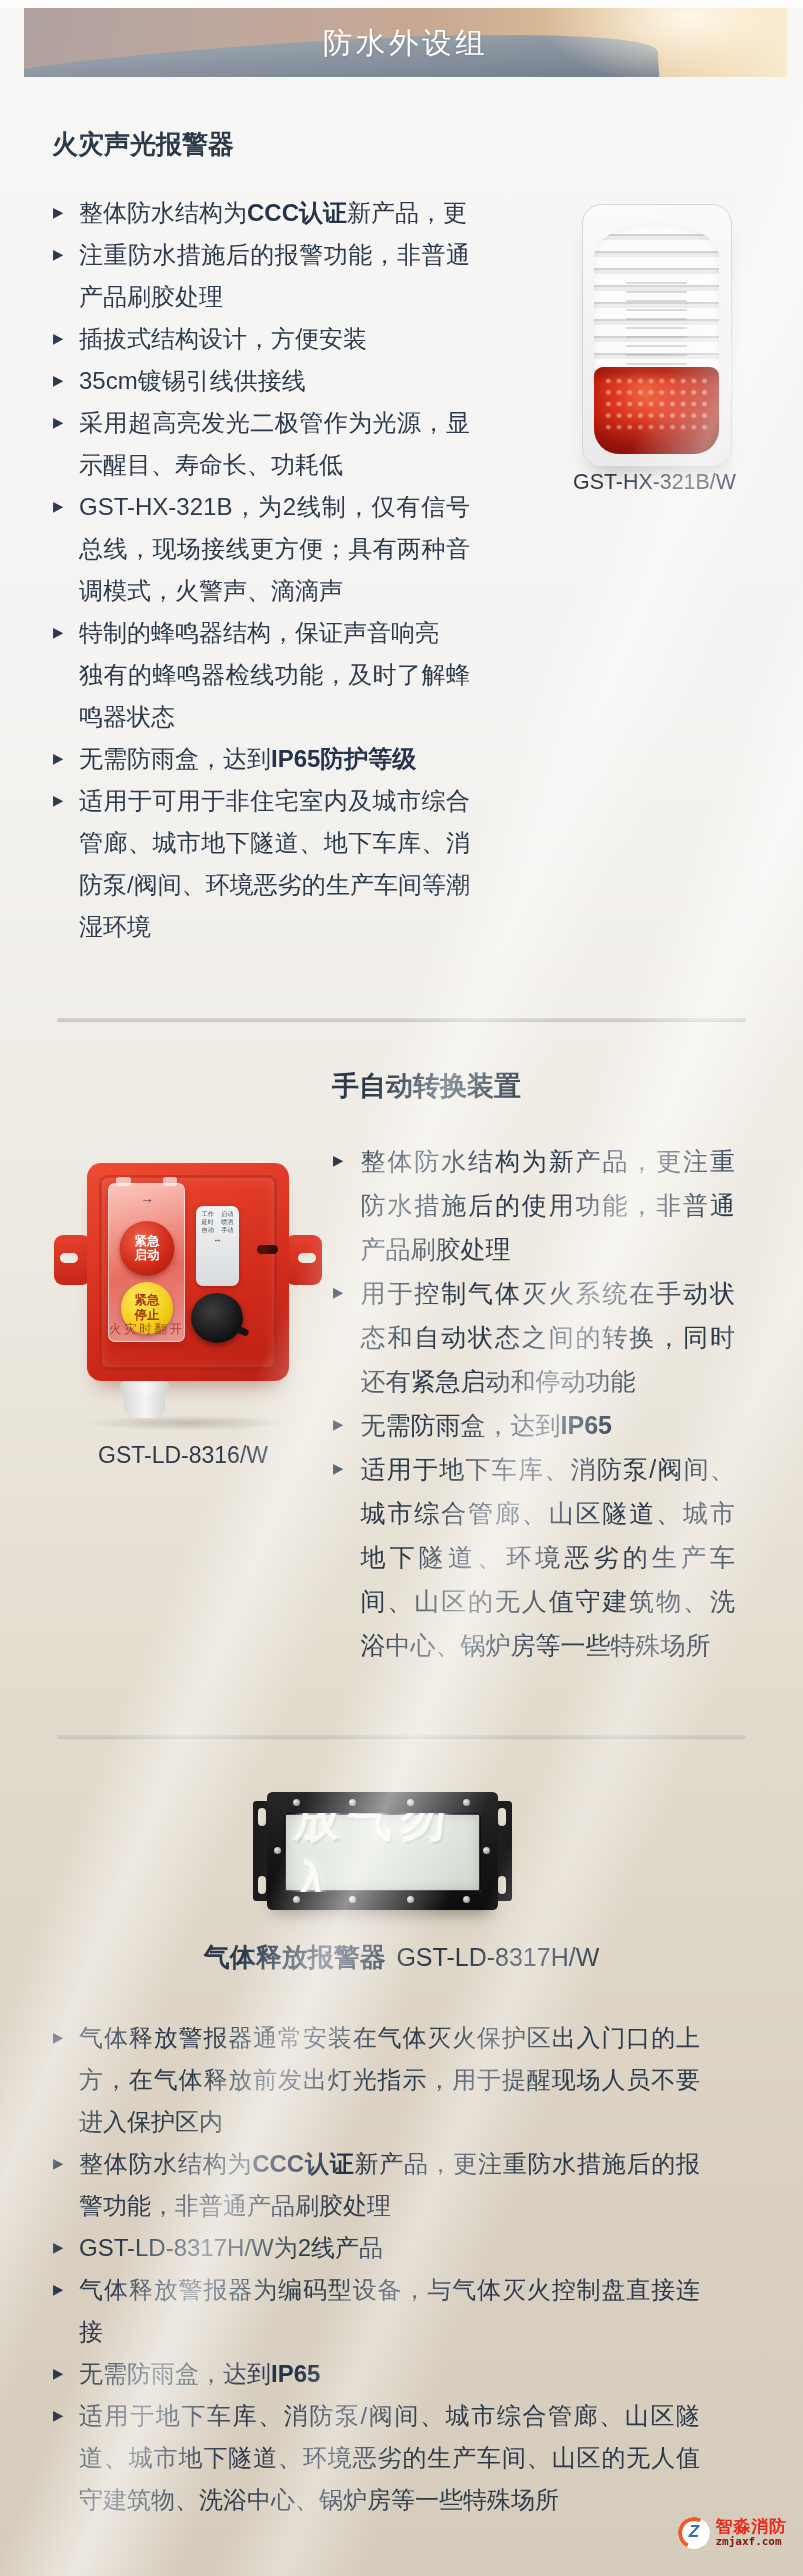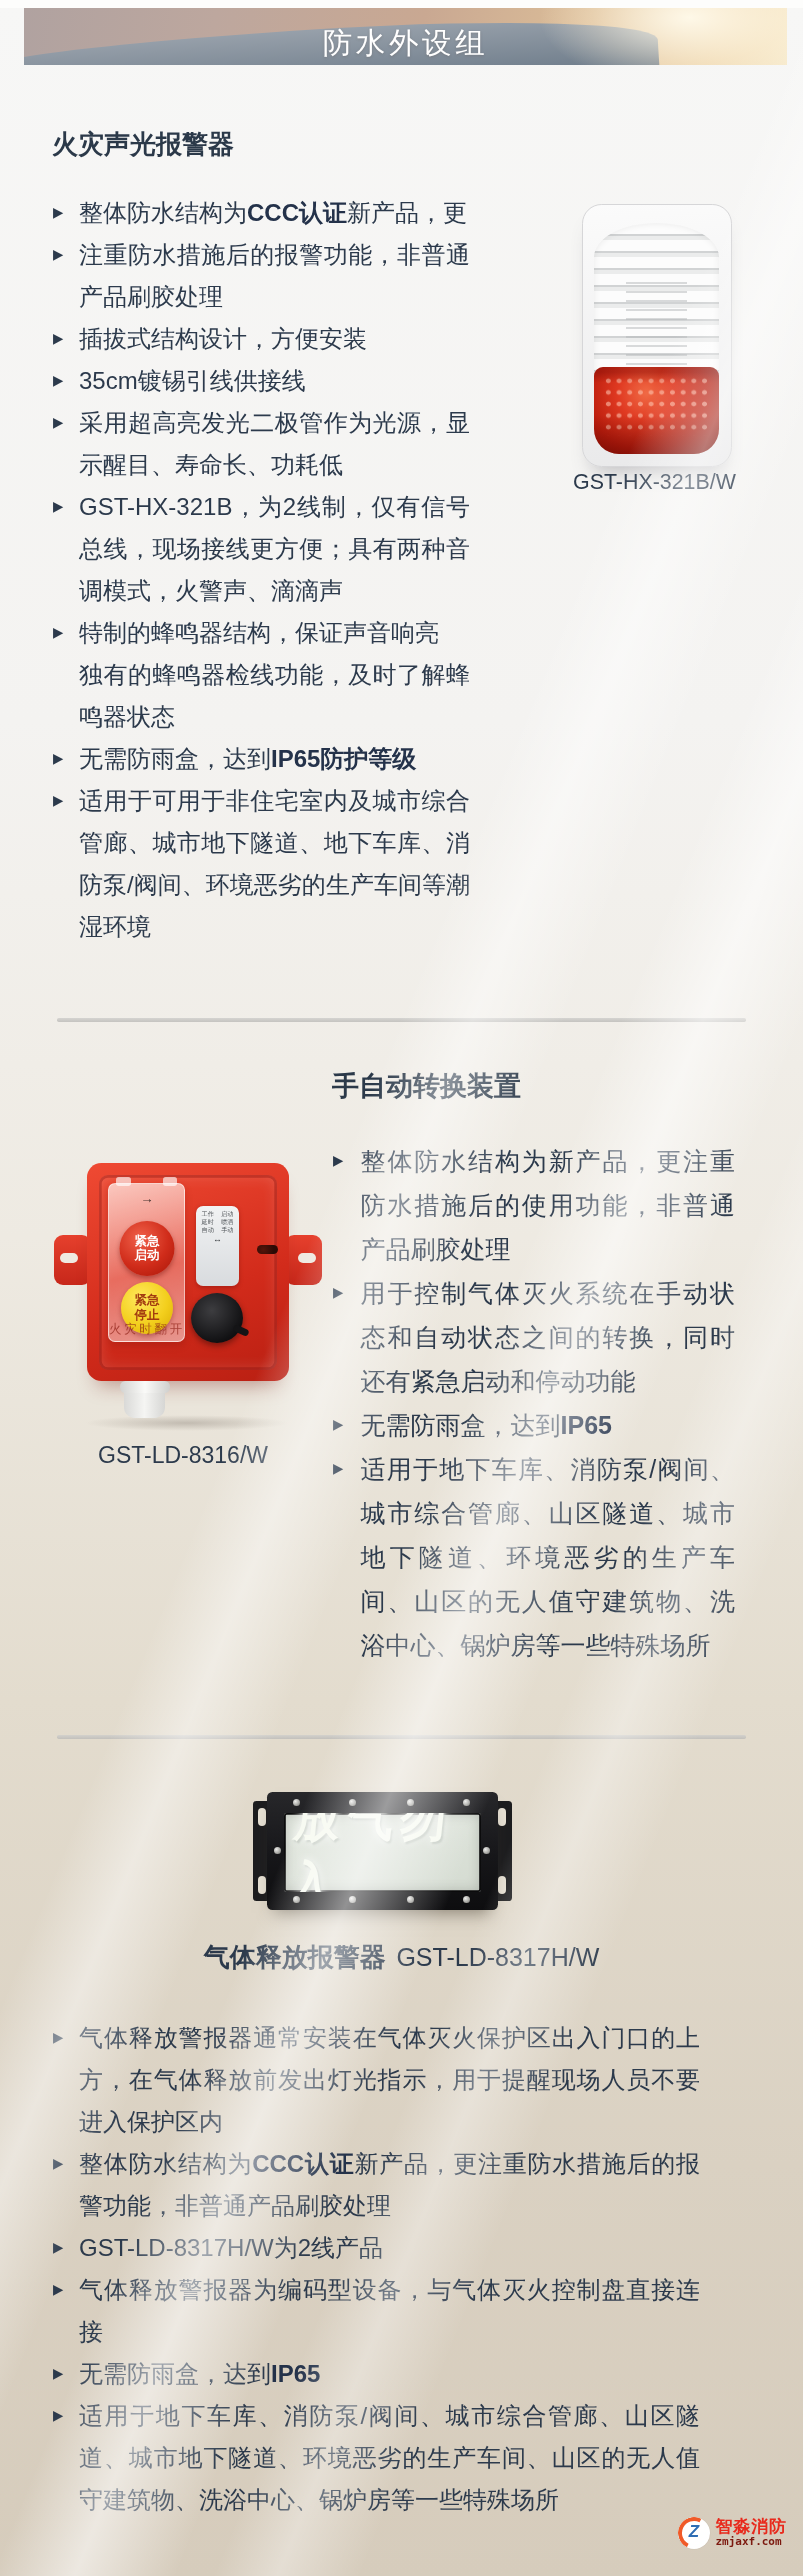--- a/index.html
+++ b/index.html
@@ -11,21 +11,21 @@
   }
   #page::after{ 
     content:"";position:absolute;inset:0;pointer-events:none;
     background:
       linear-gradient(112deg, transparent 44%, rgba(255,255,255,.45) 48%, transparent 53%),
       linear-gradient(112deg, transparent 56%, rgba(255,255,255,.55) 60.5%, transparent 66%),
       linear-gradient(112deg, transparent 68%, rgba(255,255,255,.35) 71.5%, transparent 76%);
   }
   .top-strip{position:absolute;top:0;left:0;right:0;height:8px;background:#fdfdfc;}
   
-  .banner{position:absolute;top:8px;left:0;right:16px;height:57px;overflow:hidden;
+  .banner{position:absolute;top:8px;left:0;right:16px;height:69px;overflow:hidden;
     background:linear-gradient(100deg,#b0a2a0 0%,#bda79e 25%,#c9a892 52%,#dcbe98 74%,#eed8b2 90%,#f7ebce 100%);margin-left:24px;}
   .banner::before{content:"";position:absolute;left:-36px;bottom:-46px;width:88%;height:82px;
     background:linear-gradient(180deg,#97a0aa,#6f7d8b 70%);transform:rotate(-3.5deg);
     border-radius:100% 100% 0 0/36px 62px 0 0;}
   .banner::after{content:"";position:absolute;right:-54px;top:-62px;width:303px;height:143px;
     background:radial-gradient(ellipse at center,rgba(255,250,235,.95),rgba(255,243,220,.35) 45%,transparent 70%);}
   .banner-title{position:relative;z-index:2;text-align:center;color:#fff;font-size:29.5px;
     font-weight:500;line-height:69px;letter-spacing:3.6px;text-shadow:0 0.9px 2.7px rgba(90,70,60,.25);}
   
   .h-sec{position:absolute;font-weight:700;color:#2b3949;}

